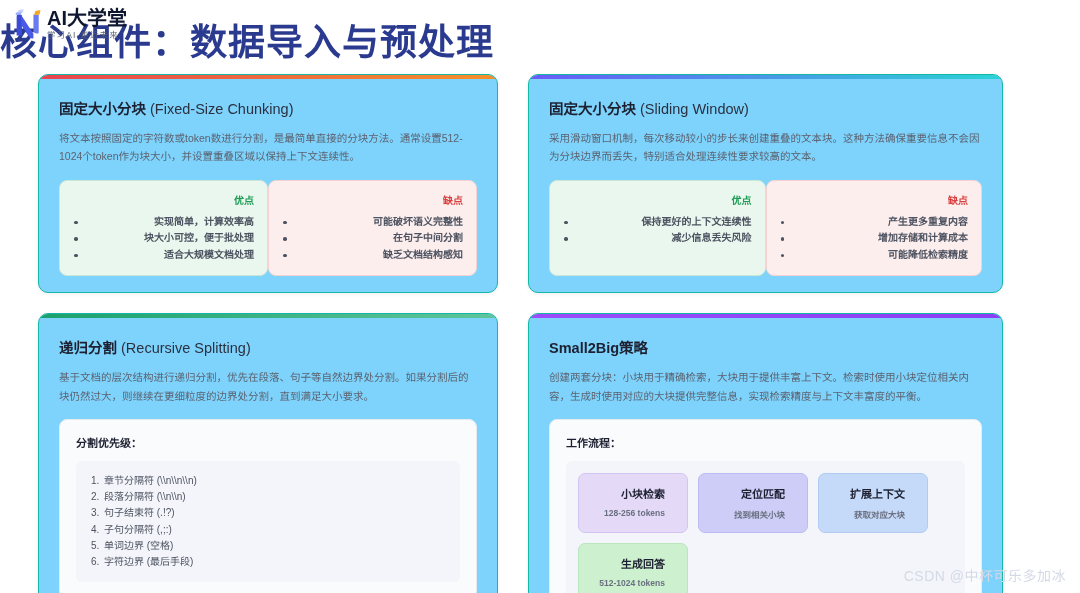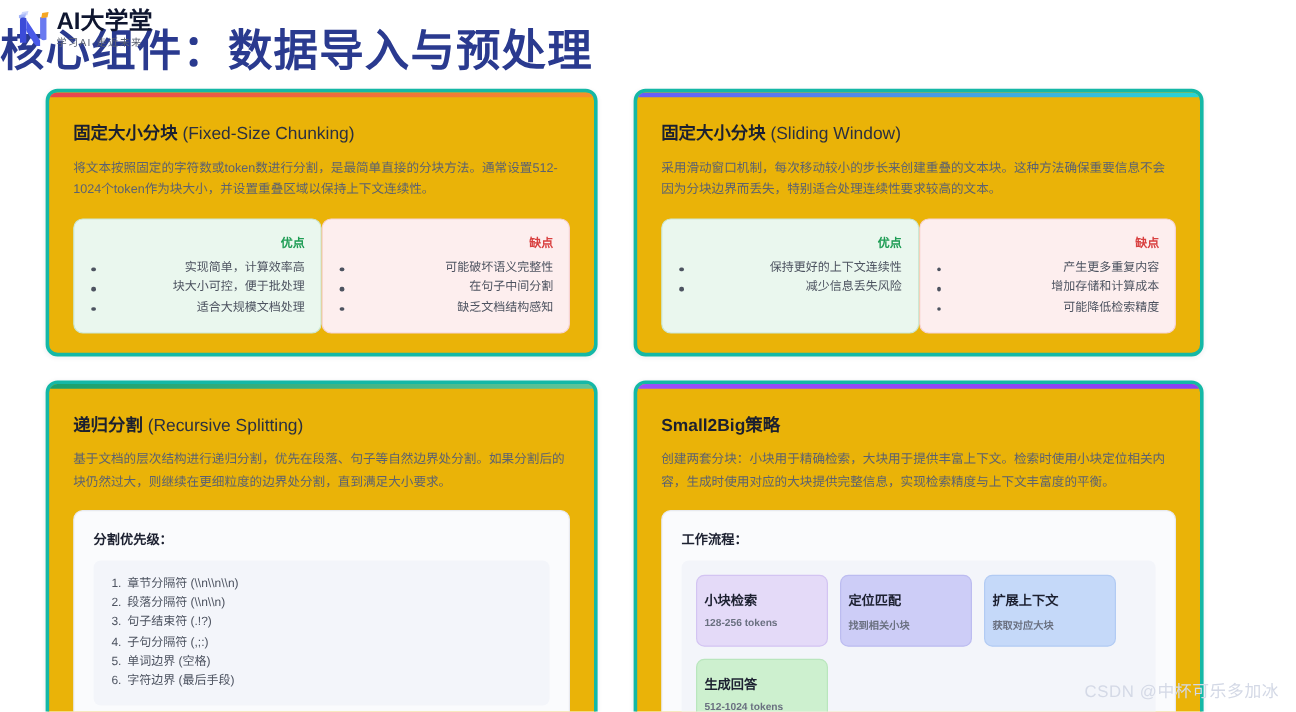--- a/index.html
+++ b/index.html
@@ -73,22 +73,22 @@
   
   .card-grid {
     display: grid;
     grid-template-columns: 460px 475px;
     column-gap: 30px;
     row-gap: 20px;
     padding: 6px 0 0 38px;
   }
 
   .card {
-    background: #eab308;
-    border: 3px solid #14b8a6;
+    background: #7dd3fc;
+    border: 1px solid #14b8a6;
     border-radius: 10px;
     box-shadow: 0 1px 4px rgba(20,25,50,0.07);
     padding: 18px 20px 16px 20px;
     position: relative;
     overflow: hidden;
   }
 
   .card-accent {
     position: absolute;
     left: 0; top: 0; right: 0;
@@ -146,20 +146,21 @@
   .pros .pc-head { color: #1f9d55; }
   .cons .pc-head { color: #d94040; }
 
   .pc-list { list-style: none; }
   .pc-list li {
     font-size: 10px;
     color: #4d5360;
     line-height: 1.65;
     padding-left: 12px;
     position: relative;
+    font-weight: bold;
   }
   .pc-list li::before {
     content: "";
     position: absolute;
     left: 1px;
     top: 7px;
     width: 3.5px;
     height: 3.5px;
     border-radius: 50%;
     background: #4d5360;
@@ -201,21 +202,21 @@
     padding: 12px 12px 12px 12px;
     display: flex;
     flex-wrap: wrap;
     gap: 10px;
   }
 
   .flow-box {
     width: 110px;
     border-radius: 7px;
     padding: 11px 22px 12px 6px;
-    text-align: left;
+    text-align: right;
   }
 
   .flow-name {
     font-size: 11px;
     font-weight: bold;
     color: #1c2030;
     margin-bottom: 7px;
   }
 
   .flow-meta {

